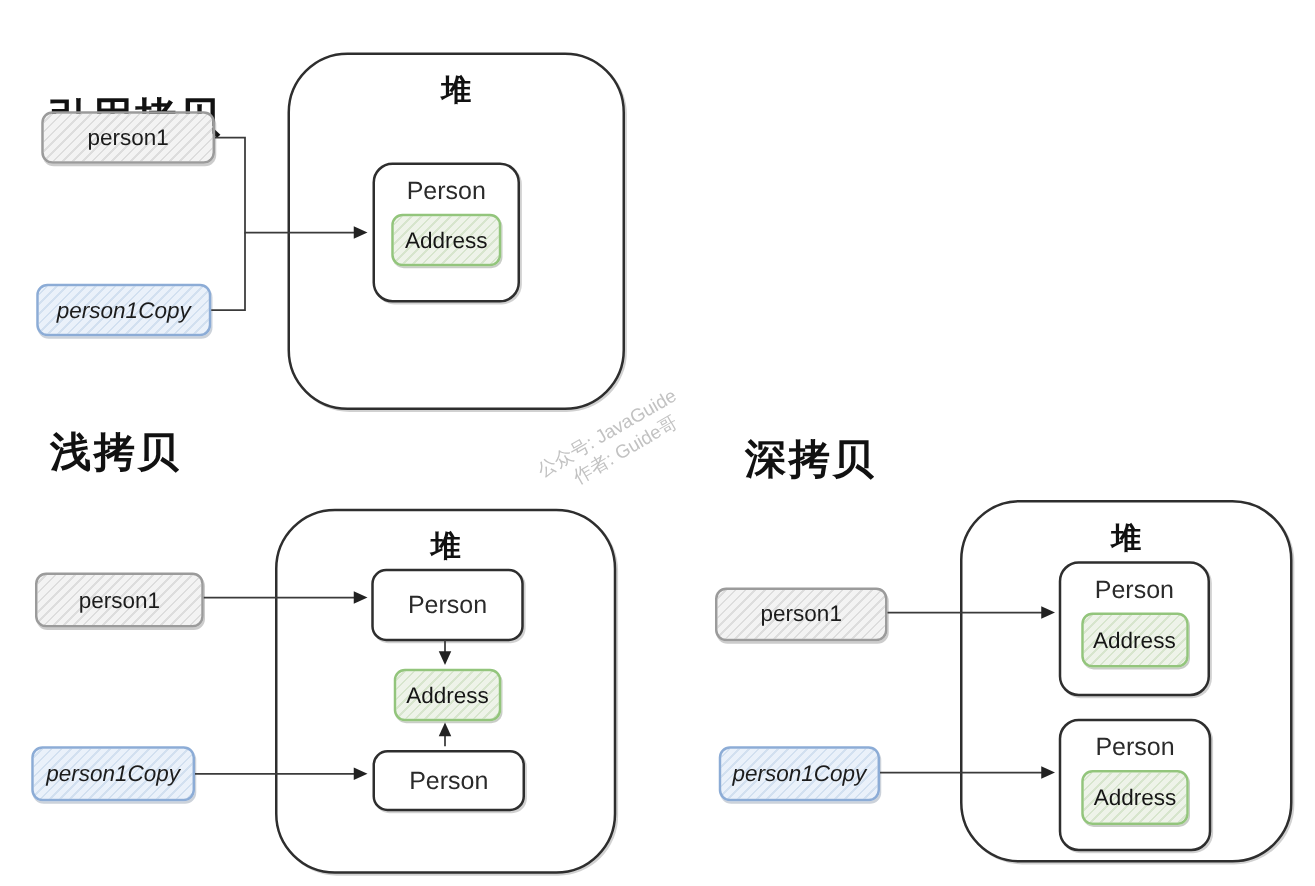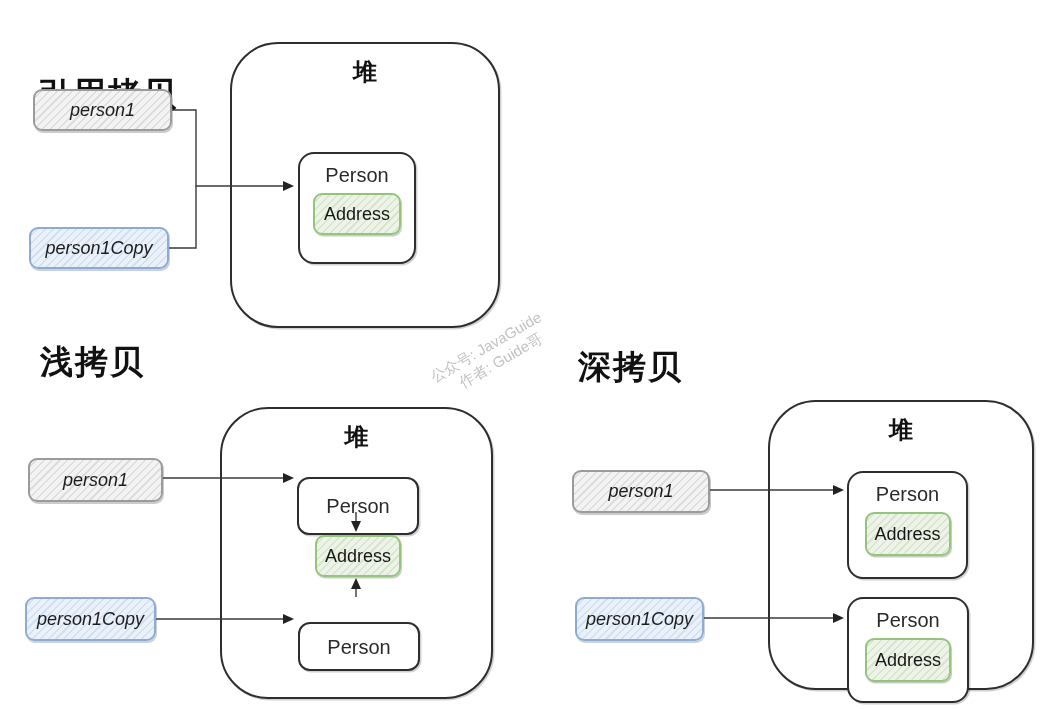--- a/index.html
+++ b/index.html
@@ -13,40 +13,39 @@
     color:var(--title-text,#111111); letter-spacing:2px; white-space:nowrap;
   }
   .tag {
     position:absolute; display:flex; align-items:center; justify-content:center;
     font-size:18px; color:var(--text,#1c1c1c); border-radius:9px; box-sizing:border-box;
   }
   .tag.gray {
     background:repeating-linear-gradient(135deg, var(--gray-fill-base,#f3f3f3) 0 4px, var(--gray-fill-line,#dddddd) 4px 5.5px);
     border:2px solid var(--gray-border,#9b9b9b);
     box-shadow:1px 2px 0 rgba(110,110,110,.35);
-    font-style:italic;
   }
   .tag.blue {
     background:repeating-linear-gradient(135deg, var(--blue-fill-base,#eaf1fa) 0 4px, var(--blue-fill-line,#d2e0f0) 4px 5.5px);
     border:2px solid var(--blue-border,#8cacd6);
     box-shadow:1px 2px 0 rgba(110,125,150,.35);
     font-style:italic;
   }
   .heap {
     position:absolute; border:2px solid var(--outline,#2e2e2e); border-radius:48px;
     background:#fff; box-shadow:1.5px 1.5px 0 rgba(0,0,0,.18); box-sizing:border-box;
   }
   .heap-label {
     position:absolute; top:12px; left:0; right:0; text-align:center;
     font-size:24px; font-weight:600; color:#111;
   }
   .person {
     position:absolute; border:2px solid var(--outline,#2e2e2e); background:#fff;
     box-shadow:1.5px 1.5px 0 rgba(0,0,0,.18); box-sizing:border-box;
-    display:flex; flex-direction:column; align-items:center;margin-top:22px;
+    display:flex; flex-direction:column; align-items:center;
   }
   .person.r16 { border-radius:16px; }
   .person.r12 { border-radius:12px; }
   .person.center { justify-content:center; }
   .person.stacked { padding-top:9px; }
   .person-label { font-size:20px; color:#2a2a2a; line-height:24px; }
   .address {
     display:flex; align-items:center; justify-content:center;
     font-size:18px; color:#161616; border-radius:9px; box-sizing:border-box;
     background:repeating-linear-gradient(135deg, var(--green-fill-base,#eef3e9) 0 4px, var(--green-fill-line,#d7e5cd) 4px 5.5px);
@@ -98,21 +97,21 @@
         <div class="person-label">Person</div>
       </div>
       <div class="address" style="position:absolute; left:93px; top:126px; width:86px; height:42px;">Address</div>
       <div class="person r12 center" style="left:76px; top:191px; width:122px; height:49px;">
         <div class="person-label">Person</div>
       </div>
     </div>
   </div>
 
   <div>
-    <h2 class="title" style="left:578px; top:345px;">深拷贝</h2>
+    <h2 class="title" style="left:596px; top:345px;">深拷贝</h2>
 
     <div class="tag gray" style="left:572px; top:470px; width:138px; height:43px;">person1</div>
 
     <div class="tag blue" style="left:575px; top:597px; width:129px; height:44px;">person1Copy</div>
 
     <div class="heap" style="left:768px; top:400px; width:266px; height:290px;">
       <div class="heap-label">堆</div>
       <div class="person r16 stacked" style="left:77px; top:47px; width:121px; height:108px;">
         <div class="person-label">Person</div>
         <div class="address in-person" style="width:86px; height:44px;">Address</div>

